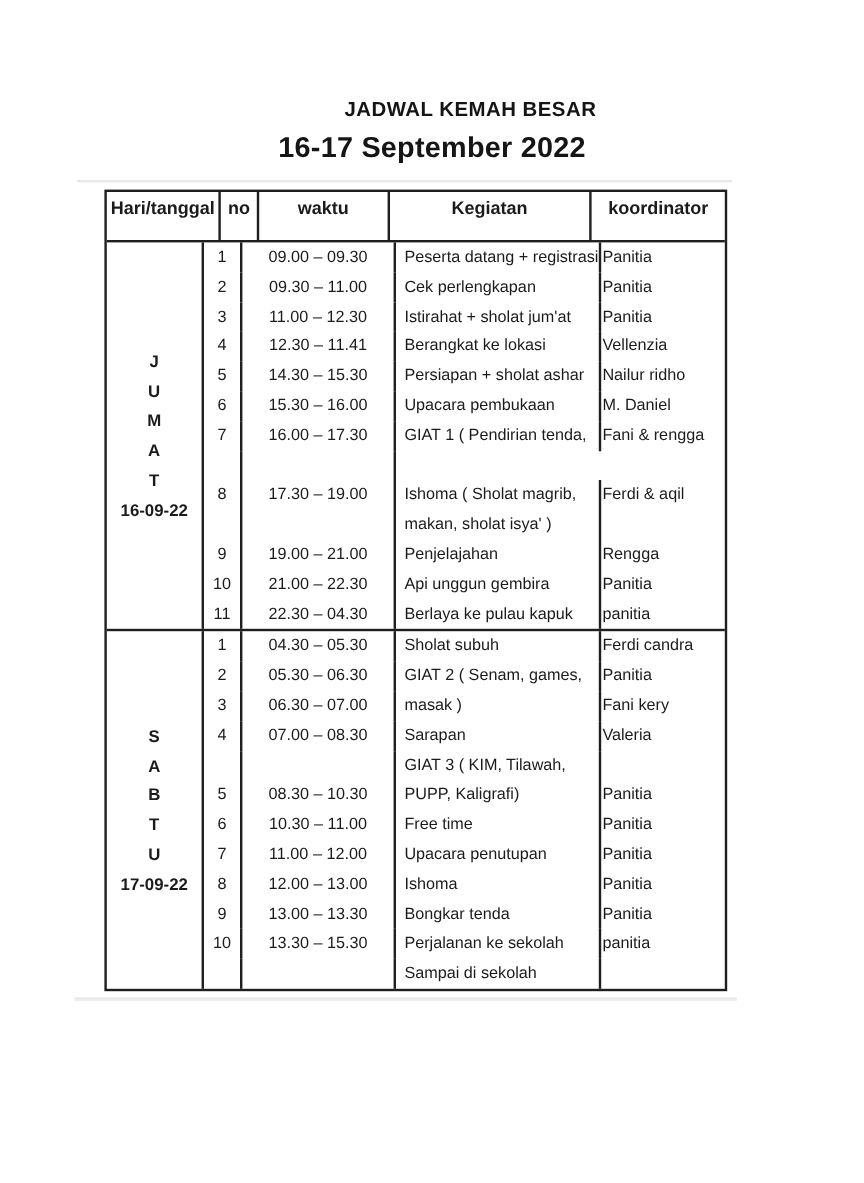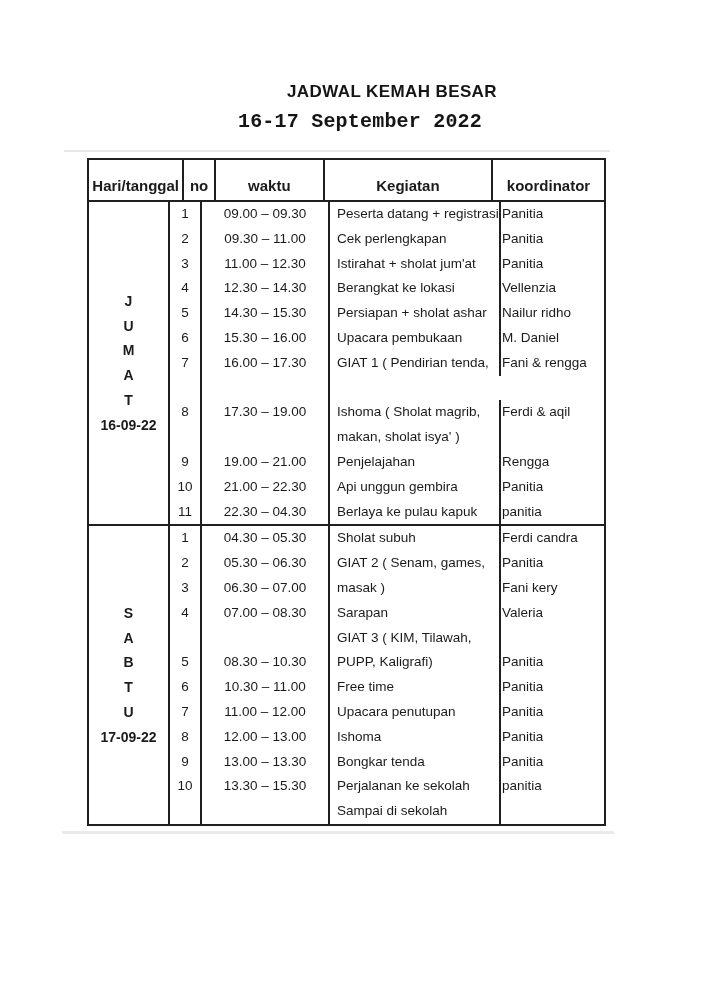--- a/index.html
+++ b/index.html
@@ -18,21 +18,21 @@
   }
   .title {
     position: absolute;
     left: 0;
     width: 720px;
     text-align: center;
     font-weight: bold;
     color: #151515;
   }
   .title.line1 { top: 82px;  font-size: 17px; letter-spacing: 0.4px; padding-left: 32px; }
-  .title.line2 { top: 110px; font-size: 20px; letter-spacing: 0.2px; font-family: Liberation Mono, monospace; }
+  .title.line2 { top: 110px; font-size: 24px; letter-spacing: 0.2px; }
 
   .scan-shadow {
     position: absolute;
     background: #d9d9d9;
   }
   .scan-shadow.top    { left: 64px; top: 150px; width: 546px; height: 2px; opacity: .6; }
   .scan-shadow.bottom { left: 62px; top: 831px; width: 552px; height: 3px; opacity: .55; }
 
   .schedule {
     position: absolute;
@@ -47,21 +47,21 @@
     display: flex;
     height: 40px;
     border-bottom: 2px solid #1f1f1f;
   }
   .hcell {
     box-sizing: border-box;
     border-right: 2px solid #1f1f1f;
     font-weight: bold;
     font-size: 15px;
     text-align: center;
-    padding-top: 17px;
+    padding-top: 5px;
   }
   .hcell.day         { width: 97px; }
   .hcell.no          { width: 32px; }
   .hcell.time        { width: 111px; }
   .hcell.activity    { width: 171px; }
   .hcell.coordinator { width: 113px; border-right: none; border-radius: 11px; }
 
   .section {
     display: flex;
     border-bottom: 2px solid #1f1f1f;
@@ -153,21 +153,21 @@
             <div class="cell coordinator">Panitia</div>
           </div>
           <div class="line">
             <div class="cell no">3</div>
             <div class="cell time">11.00 – 12.30</div>
             <div class="cell activity">Istirahat + sholat jum'at</div>
             <div class="cell coordinator">Panitia</div>
           </div>
           <div class="line">
             <div class="cell no">4</div>
-            <div class="cell time">12.30 – 14.30</div>
+            <div class="cell time">12.30 – 11.41</div>
             <div class="cell activity">Berangkat ke lokasi</div>
             <div class="cell coordinator">Vellenzia</div>
           </div>
           <div class="line">
             <div class="cell no">5</div>
             <div class="cell time">14.30 – 15.30</div>
             <div class="cell activity">Persiapan + sholat ashar</div>
             <div class="cell coordinator">Nailur ridho</div>
           </div>
           <div class="line">

